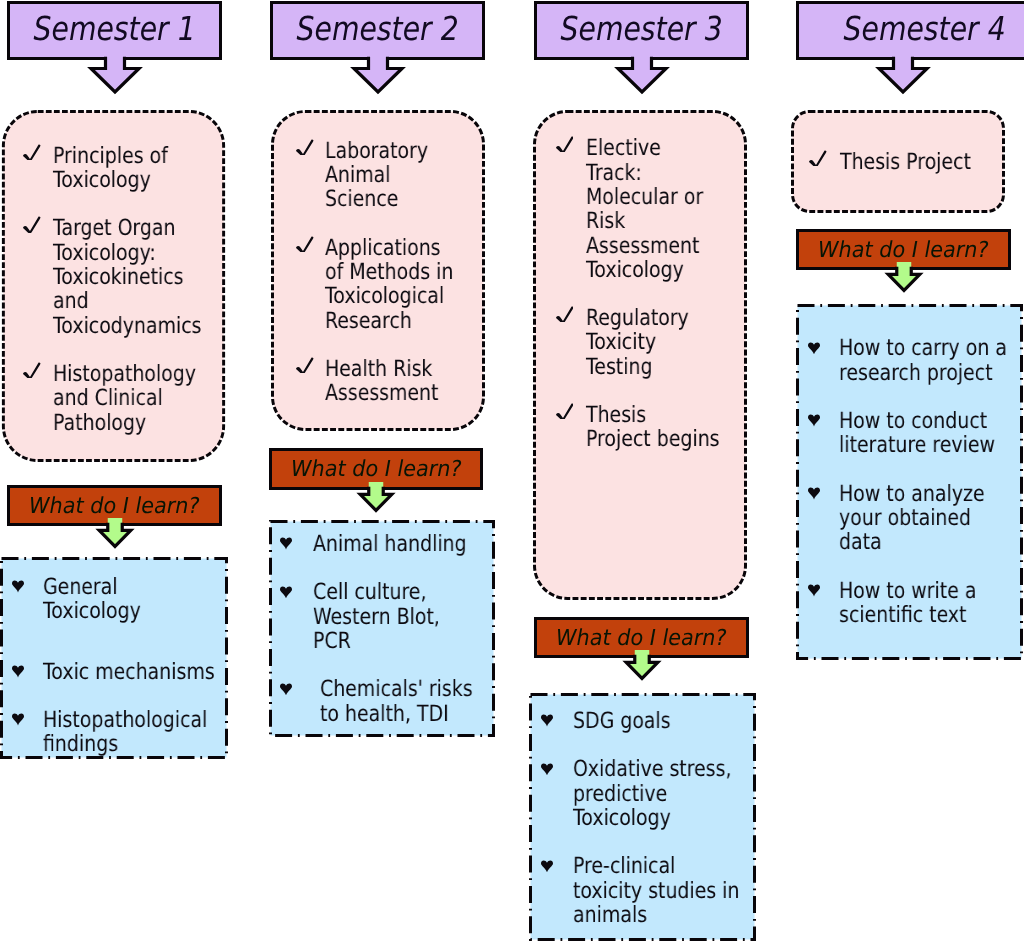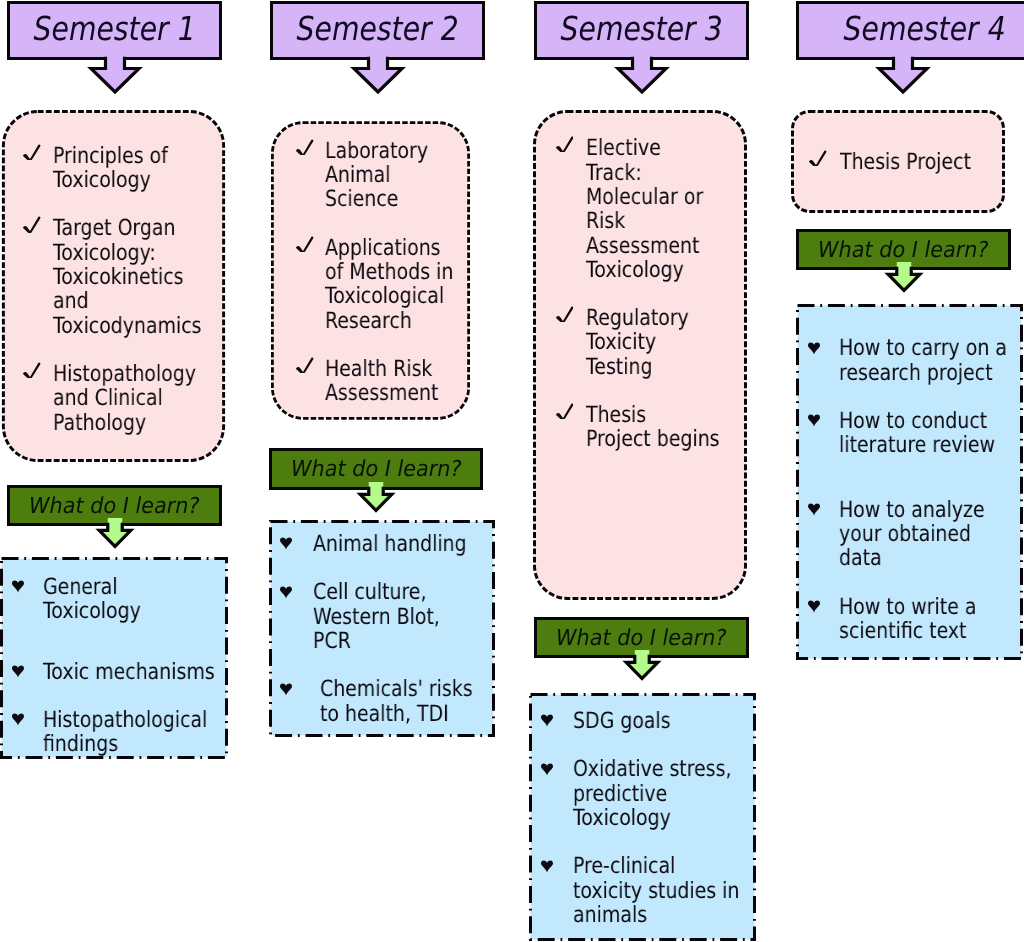--- a/index.html
+++ b/index.html
@@ -12,21 +12,21 @@
          opacity:0.999;}
 
   .box{position:absolute;box-sizing:border-box;}
 
   .hdr{background:#D5B5F7;border:3px solid #080509;
        display:flex;align-items:center;justify-content:center;}
   .hdr-label{font-size:33px;line-height:1;color:#120A22;
        font-style:italic;white-space:nowrap;display:block;
        transform:scaleX(0.857) translateY(-2px);}
 
-  .learn{background:#4d7c0f;border:3px solid #080509;
+  .learn{background:#c2410c;border:3px solid #080509;
        display:flex;align-items:center;justify-content:center;}
   .learn-label{font-size:22px;line-height:1;color:#071405;
        font-style:italic;white-space:nowrap;display:block;
        transform:scaleX(0.945) translateY(1px);}
 
   .frame{position:absolute;left:0;top:0;width:100%;height:100%;
          pointer-events:none;}
   .arrow{position:absolute;overflow:visible;}
 
   .items{position:absolute;}
@@ -136,21 +136,21 @@
   </div>
 </div>
 
 <div class="box hdr" style="left:270px;top:1px;width:215px;height:59px">
       <span class="hdr-label">Semester 2</span>
     </div>
 <svg class="arrow" style="left:348.5px;top:52px;width:58px;height:44px" viewBox="-29 -8 58 44">
       <path d="M -9.5 -8 L -9.5 8.5 L -24 8.5 L 0 32 L 24 8.5 L 9.5 8.5 L 9.5 -8 Z" fill="#D5B5F7" stroke="none"></path>
       <path d="M -9.5 -3.2 L -9.5 8.5 L -24 8.5 L 0 32 L 24 8.5 L 9.5 8.5 L 9.5 -3.2" fill="none" stroke="#080509" stroke-width="3.2" stroke-linejoin="miter" stroke-miterlimit="8"></path>
     </svg>
-<div class="box course" style="left:271px;top:110px;width:199px;height:321px">
+<div class="box course" style="left:271px;top:110px;width:214px;height:321px">
   <svg class="frame" viewBox="0 0 214 321" width="214" height="321">
         <rect x="1.5" y="1.5" width="211.0" height="318.0" rx="33" ry="33" fill="#FCE2E2" stroke="#080509" stroke-width="3.0" stroke-linecap="butt" stroke-dasharray="5.9 2.3"></rect>
       </svg>
   <div class="items" style="left:24.9px;top:28.8px;right:8px">
     <div class="item" style="margin-bottom:24px">
       <svg class="bullet check" viewBox="0 0 178 162">
             <title>✓</title>
             <path d="M3 110 C12 97 30 96 39 108 L70 150 L153 9 C157 2 167 3 172 9 C176 14 175 21 170 28 L85 164 C77 176 57 176 48 164 L6 126 C0 120 0 116 3 110 Z" fill="#0C0A10"></path>
           </svg>
       <div class="lines" style="margin-left:29.4px">
@@ -361,21 +361,21 @@
     <div class="item" style="margin-bottom:24px">
       <svg class="bullet heart" viewBox="0 0 24 24">
             <title>♥</title>
             <path d="M12 24 C11.0 19.6 6.4 15.0 3.0 11.6 C0.9 9.4 0 7.7 0 5.8 C0 2.3 2.2 0 5.3 0 C8.2 0 10.5 1.7 12 4.6 C13.5 1.7 15.8 0 18.7 0 C21.8 0 24 2.3 24 5.8 C24 7.7 23.1 9.4 21.0 11.6 C17.6 15.0 13.0 19.6 12 24 Z" fill="#0C0A10"></path>
           </svg>
       <div class="lines" style="margin-left:31.1px">
         <div class="ln">How to carry on a</div>
         <div class="ln">research project</div>
       </div>
     </div>
-    <div class="item" style="margin-bottom:40px">
+    <div class="item" style="margin-bottom:24px">
       <svg class="bullet heart" viewBox="0 0 24 24">
             <title>♥</title>
             <path d="M12 24 C11.0 19.6 6.4 15.0 3.0 11.6 C0.9 9.4 0 7.7 0 5.8 C0 2.3 2.2 0 5.3 0 C8.2 0 10.5 1.7 12 4.6 C13.5 1.7 15.8 0 18.7 0 C21.8 0 24 2.3 24 5.8 C24 7.7 23.1 9.4 21.0 11.6 C17.6 15.0 13.0 19.6 12 24 Z" fill="#0C0A10"></path>
           </svg>
       <div class="lines" style="margin-left:31.1px">
         <div class="ln">How to conduct</div>
         <div class="ln">literature review</div>
       </div>
     </div>
     <div class="item" style="margin-bottom:24px">

